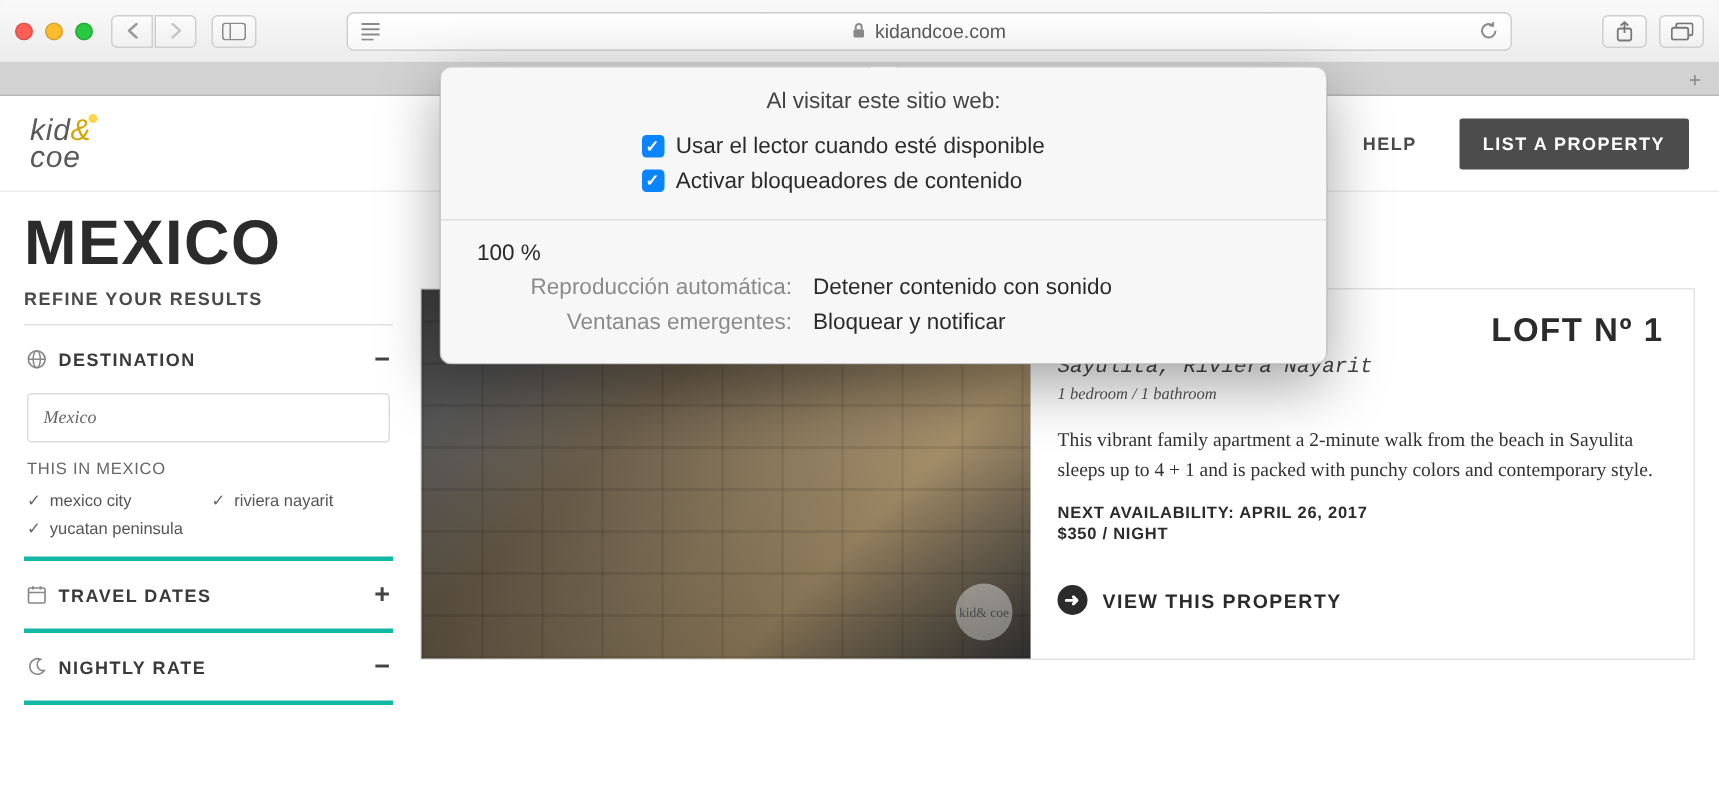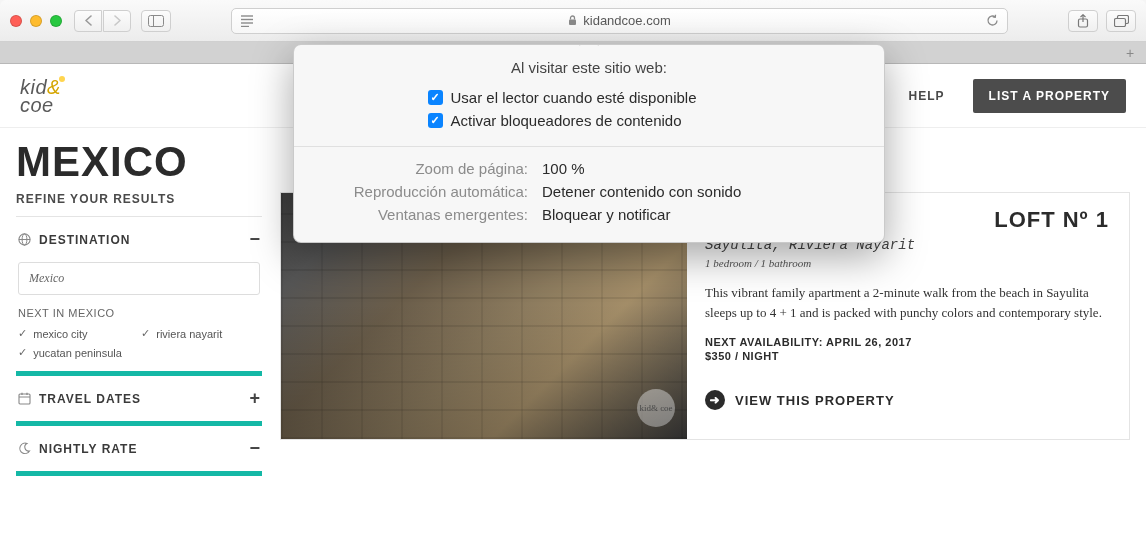--- a/index.html
+++ b/index.html
@@ -36,21 +36,21 @@
 .logo::after { content: ""; position: absolute; top: -2px; right: -4px; width: 6px; height: 6px; border-radius: 50%; background: #ffd54f; }
 .top-nav { display: flex; align-items: center; gap: 28px; }
 .top-nav a { font-size: 12px; letter-spacing: 1px; color: #4a4a4a; font-weight: 600;}
 .list-btn { background: #4c4c4c; color: #fff; padding: 10px 16px; font-size: 12px; letter-spacing: 1px; font-weight: 700; border-radius: 2px;}
 
 .page-body { flex: 1; display: flex; padding: 0 16px 0 16px; gap: 18px; overflow: hidden;}
 .left-col { width: 246px; flex-shrink: 0; }
 .page-title { font-size: 42px; font-weight: 800; letter-spacing: 1px; color: #2b2b2b; margin: 10px 0 6px 0; font-family: Arial, sans-serif;}
 .refine-lbl { font-size: 12px; letter-spacing: 1px; color: #4a4a4a; font-weight: 600; margin-bottom: 10px; display: block;}
 
-.facet { border-top: 1px solid #e4e4e4; border-bottom: 5px solid #14b8a6; padding: 12px 2px; }
+.facet { border-top: 1px solid #e4e4e4; border-bottom: 3px solid #14b8a6; padding: 12px 2px; }
 .facet + .facet { border-top: none; }
 .facet-head { display: flex; align-items: center; justify-content: space-between; }
 .facet-head .lbl { font-size: 12px; letter-spacing: 1px; font-weight: 700; color: #3a3a3a; display: flex; align-items: center; gap: 8px;}
 .facet-head .icon { color: #888; font-size: 13px; }
 .facet-head .toggle { font-size: 18px; font-weight: 700; color: #444;}
 .dest-input { margin-top: 12px; border: 1px solid #ddd; border-radius: 3px; padding: 8px 10px; font-size: 12px; font-style: italic; color: #666; font-family: Georgia, serif;}
 .areas-lbl { font-size: 11px; letter-spacing: 0.5px; color: #666; margin-top: 12px; margin-bottom: 8px; font-weight: 500;}
 .areas { display: grid; grid-template-columns: 1fr 1fr; gap: 6px 4px;}
 .area-item { font-size: 11px; color: #555; display: flex; align-items: center; gap: 6px;}
 .area-item .chk { color: #666; font-size: 11px;}
@@ -194,21 +194,21 @@
                   <circle cx="6.5" cy="6.5" r="5.6" fill="none" stroke="#888" stroke-width="1.1"></circle>
                   <ellipse cx="6.5" cy="6.5" rx="2.4" ry="5.6" fill="none" stroke="#888" stroke-width="1"></ellipse>
                   <line x1="0.9" y1="6.5" x2="12.1" y2="6.5" stroke="#888"></line>
                 </svg>
             </span>
             <span>DESTINATION</span>
           </span>
           <span class="toggle">−</span>
         </div>
         <div class="dest-input">Mexico</div>
-        <div class="areas-lbl">NEXT IN MEXICO</div>
+        <div class="areas-lbl">THIS IN MEXICO</div>
         <div class="areas">
           <div class="area-item">
               <span class="chk">✓</span>
               <span>mexico city</span>
             </div>
           <div class="area-item">
               <span class="chk">✓</span>
               <span>riviera nayarit</span>
             </div>
           <div class="area-item">
@@ -283,21 +283,20 @@
       <span class="label-wrap">Usar el lector cuando esté disponible</span>
     </div>
     <div class="pop-check-row">
       <span class="chkbox">✓</span>
       <span class="label-wrap">Activar bloqueadores de contenido</span>
     </div>
   </div>
   <div class="pop-sep"></div>
   <div class="pop-grid">
     <div class="pop-row">
-      <span class="k">Zoom de página:</span>
       <span class="v">100 %</span>
     </div>
     <div class="pop-row">
       <span class="k">Reproducción automática:</span>
       <span class="v">Detener contenido con sonido</span>
     </div>
     <div class="pop-row">
       <span class="k">Ventanas emergentes:</span>
       <span class="v">Bloquear y notificar</span>
     </div>

